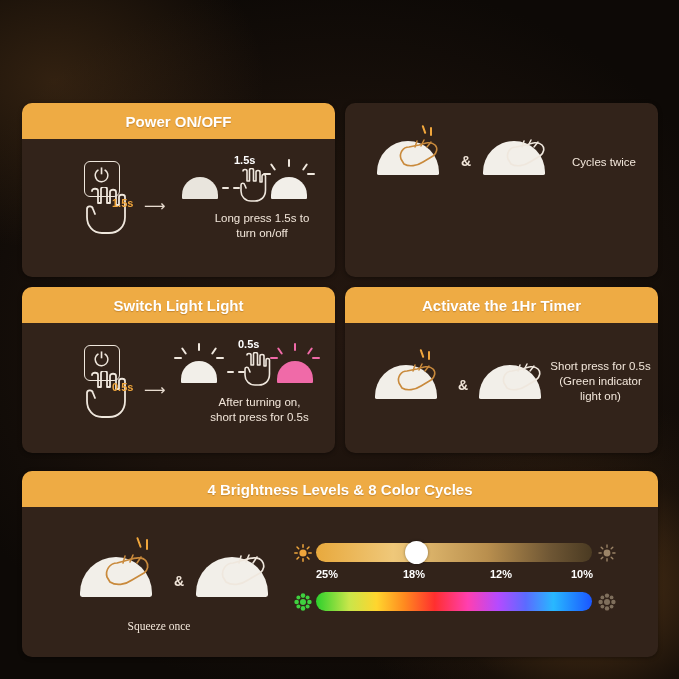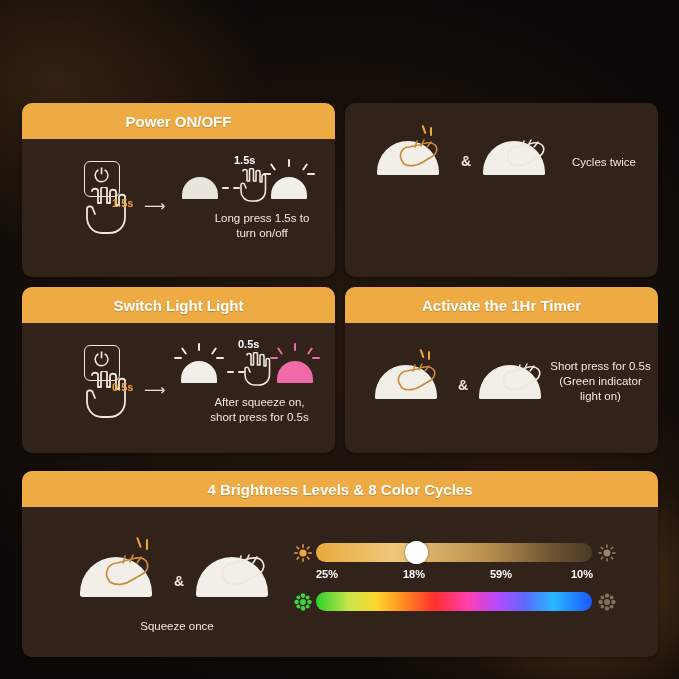--- a/index.html
+++ b/index.html
@@ -276,21 +276,21 @@
 
       <div>
         <div class="ray" style="left:272px; top:20px; width:2px; height:8px; background:#f06aa8;"></div>
         <div class="ray" style="left:257px; top:24px; width:2px; height:8px; background:#f06aa8; transform:rotate(-35deg);"></div>
         <div class="ray" style="left:287px; top:24px; width:2px; height:8px; background:#f06aa8; transform:rotate(35deg);"></div>
         <div class="ray" style="left:248px; top:34px; width:8px; height:2px; background:#f06aa8;"></div>
         <div class="ray" style="left:290px; top:34px; width:8px; height:2px; background:#f06aa8;"></div>
         <div class="dome" style="left:255px; top:38px; width:36px; height:22px; background:#f06aa8;"></div>
       </div>
 
-      <div class="caption" style="left:130px; top:72px; width:215px; white-space:pre-line;">After squeeze on,
+      <div class="caption" style="left:130px; top:72px; width:215px; white-space:pre-line;">After turning on,
 short press for 0.5s</div>
     </div>
   </div>
 
   <div class="card" id="card-timer">
     <div class="card-header">Activate the 1Hr Timer</div>
     <div class="card-body">
 
       <div>
         <div class="dome" style="left:30px; top:42px; width:62px; height:34px;"></div>
@@ -343,21 +343,21 @@
       <div>
         <div class="dome" style="left:174px; top:50px; width:72px; height:40px;"></div>
         <div class="hand" style="left:192px; top:42px;">
           <svg width="62" height="52" viewBox="0 0 62 52">
             <path d="M9 28 C7 21, 12 14, 19 14 L30 11 C37 9, 44 7, 48 12 C51 16, 50 21, 46 24 L34 31 C27 36, 18 37, 12 33 Z" fill="none" stroke="#efe7dd" stroke-width="1.7" stroke-linejoin="round"></path>
             <path d="M25 14 L27 7 M32 13 L35 6 M39 14 L43 8" stroke="#efe7dd" stroke-width="1.6" stroke-linecap="round" fill="none"></path>
           </svg>
         </div>
       </div>
 
-      <div class="caption" style="left:60px; top:112px; width:190px;">Squeeze once</div>
+      <div class="caption" style="left:42px; top:112px; width:190px;font-family:Liberation Serif, serif;">Squeeze once</div>
 
       <div class="sun-icon" style="left:272px; top:37px;">
         <svg width="18" height="18" viewBox="0 0 18 18">
           <circle cx="9" cy="9" r="3.6" fill="#f0a63c"></circle>
           <g stroke="#f0a63c" stroke-width="1.5" stroke-linecap="round">
             <path d="M9 0.8 L9 3.2"></path>
               <path d="M9 14.8 L9 17.2"></path>
             <path d="M0.8 9 L3.2 9"></path>
               <path d="M14.8 9 L17.2 9"></path>
             <path d="M3 3 L4.7 4.7"></path>
@@ -380,21 +380,21 @@
             <path d="M3.2 3.2 L4.8 4.8"></path>
               <path d="M13.2 13.2 L14.8 14.8"></path>
             <path d="M14.8 3.2 L13.2 4.8"></path>
               <path d="M4.8 13.2 L3.2 14.8"></path>
           </g>
         </svg>
       </div>
 
       <div class="pct" style="left:294px; top:61px;">25%</div>
       <div class="pct" style="left:381px; top:61px;">18%</div>
-      <div class="pct" style="left:468px; top:61px;">59%</div>
+      <div class="pct" style="left:468px; top:61px;">12%</div>
       <div class="pct" style="left:549px; top:61px;">10%</div>
 
       <div class="flower-icon" style="left:272px; top:86px;">
         <svg width="18" height="18" viewBox="0 0 18 18">
           <circle cx="9" cy="9" r="3" fill="#3fd13f"></circle>
           <g fill="#3fd13f">
             <circle cx="9" cy="2.6" r="2.3"></circle>
               <circle cx="9" cy="15.4" r="2.3"></circle>
             <circle cx="2.6" cy="9" r="2.3"></circle>
               <circle cx="15.4" cy="9" r="2.3"></circle>

